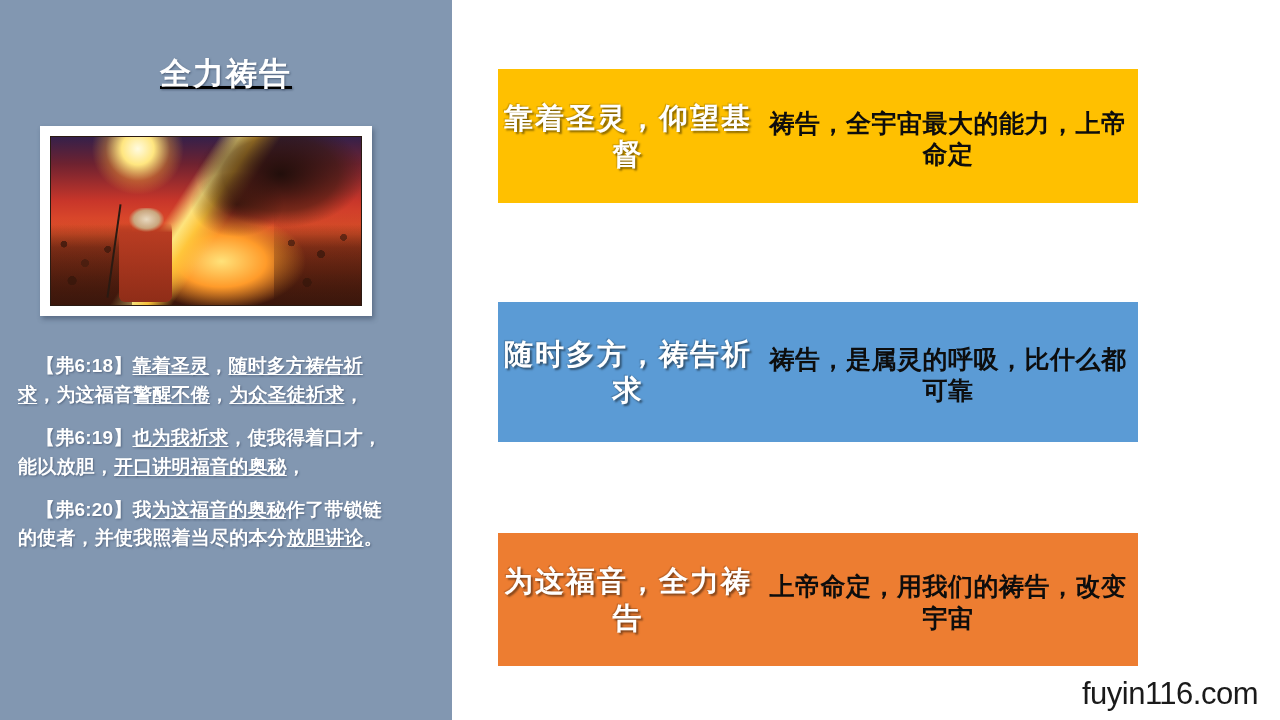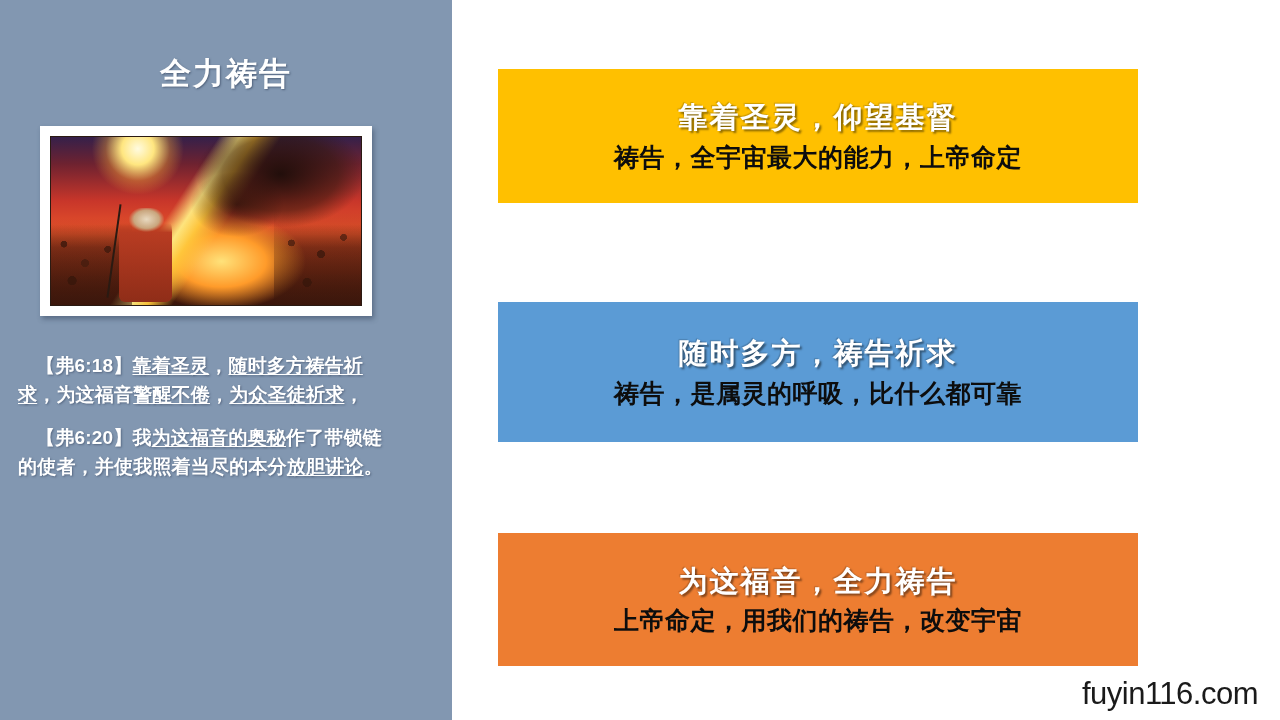--- a/index.html
+++ b/index.html
@@ -17,20 +17,21 @@
 
   
   #left-panel {
     position: absolute;
     left: 0;
     top: 0;
     width: 452px;
     height: 720px;
     background: #8297b1;
     box-sizing: border-box;
+    text-decoration: underline;
   }
 
   #panel-title {
     margin: 0;
     padding-top: 58px;
     text-align: center;
     color: #ffffff;
     font-size: 31px;
     font-weight: bold;
     letter-spacing: 2px;
@@ -142,21 +143,21 @@
   .u { text-decoration: underline; text-underline-offset: 2px; }
 
   
   .banner {
     position: absolute;
     left: 498px;
     width: 640px;
     box-sizing: border-box;
     text-align: center;
     display: flex;
-    flex-direction: column;
+    flex-direction: row;
     justify-content: center;
     align-items: center;
   }
   #banner-1 { top: 69px;  height: 134px; background: #FFC000; }
   #banner-2 { top: 302px; height: 140px; background: #5B9BD5; }
   #banner-3 { top: 533px; height: 133px; background: #ED7D31; }
 
   .banner-heading {
     color: #ffffff;
     font-size: 29px;
@@ -196,20 +197,21 @@
 
   <div id="picture-frame">
     <div id="picture-art">
       <div class="staff"></div>
       <div class="prophet"></div>
     </div>
   </div>
 
   <div id="scripture">
       <p><span>【弗6:18】</span><span class="u">靠着圣灵</span><span>，</span><span class="u">随时多方祷告祈求</span><span>，为这福音</span><span class="u">警醒不倦</span><span>，</span><span class="u">为众圣徒祈求</span><span>，</span></p>
+      <p><span>【弗6:19】</span><span class="u">也为我祈求</span><span>，使我得着口才，能以放胆，</span><span class="u">开口讲明福音的奥秘</span><span>，</span></p>
       <p><span>【弗6:20】</span><span>我</span><span class="u">为这福音的奥秘</span><span>作了带锁链的使者，并使我照着当尽的本分</span><span class="u">放胆讲论</span><span>。</span></p>
     </div>
 </div>
 
 <div class="banner" id="banner-1">
   <div class="banner-heading">靠着圣灵，仰望基督</div>
   <div class="banner-sub">祷告，全宇宙最大的能力，上帝命定</div>
 </div>
 
 <div class="banner" id="banner-2">

